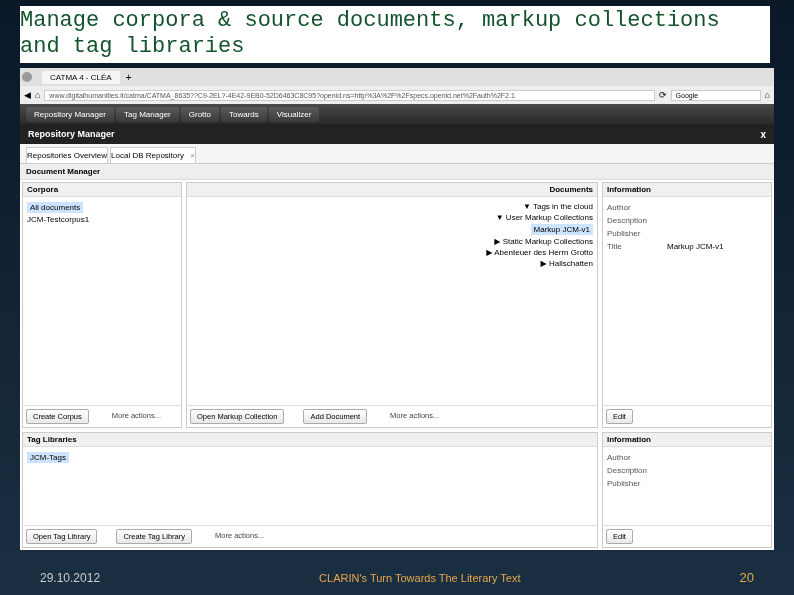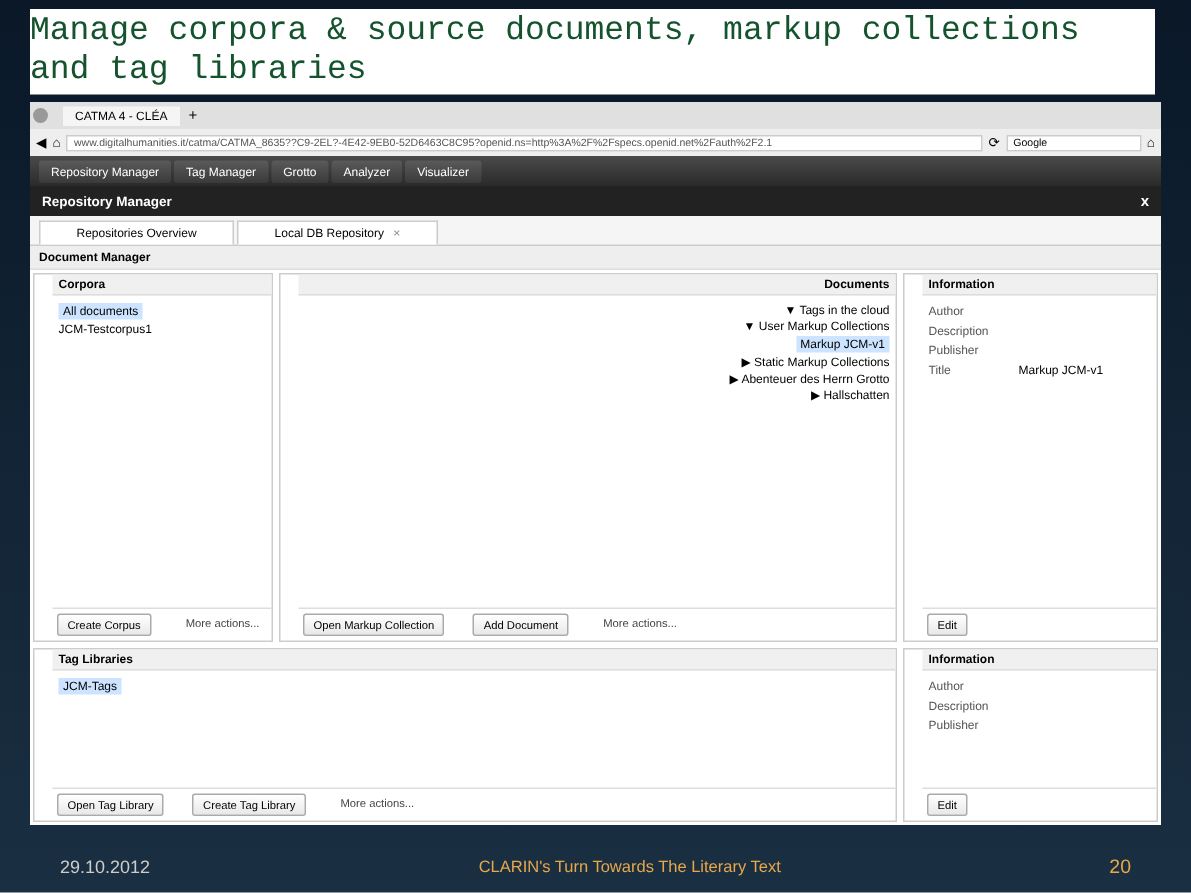--- a/index.html
+++ b/index.html
@@ -43,28 +43,28 @@
   .panel-header {
     height:20px; background:#222; color:#fff; display:flex;
     align-items:center; justify-content:space-between; padding:0 8px;
     font-size:9px; font-weight:bold;
   }
   .close-x { cursor:pointer; font-size:10px; }
   .tabs-row {
     height:20px; background:#f5f5f5; border-bottom:1px solid #ccc;
     display:flex; align-items:flex-end; gap:2px; padding:0 6px;
   }
-  .tab { background:#fff; border:1px solid #ccc; border-bottom:none; padding:3px 24px; font-size:8px; cursor:pointer; }
+  .tab { background:#fff; border:1px solid #ccc; border-bottom:none; padding:3px 0; font-size:8px; cursor:pointer; }
   .tab-close { margin-left:4px; color:#888; }
   .section-label {
     background:#eee; padding:3px 6px; font-size:8px; font-weight:bold;
     border-bottom:1px solid #ddd;
   }
   .three-col { display:flex; flex:1; }
-  .col { border:1px solid #ccc; margin:2px; background:#fff; display:flex; flex-direction:column;padding-left:12px; }
+  .col { border:1px solid #ccc; margin:2px; background:#fff; display:flex; flex-direction:column; }
   .col-left { width:160px; }
   .col-mid { flex:1;text-align:right; }
   .col-right { width:170px; }
   .col-header { background:#f0f0f0; padding:2px 4px; font-size:8px; font-weight:bold; border-bottom:1px solid #ddd; }
   .col-body { flex:1; padding:4px; font-size:8px; overflow:hidden; }
   .col-footer { padding:3px; border-top:1px solid #ddd; display:flex; gap:19px; flex-wrap:wrap; }
   .btn {
     background:linear-gradient(#fff,#e8e8e8); border:1px solid #aaa;
     padding:2px 6px; font-size:7.5px; border-radius:2px; cursor:pointer;
     white-space:nowrap;
@@ -105,21 +105,21 @@
     <div class="url-input">www.digitalhumanities.it/catma/CATMA_8635??C9-2EL?-4E42-9EB0-52D6463C8C95?openid.ns=http%3A%2F%2Fspecs.openid.net%2Fauth%2F2.1</div>
     <span>⟳</span>
     <div class="search-box" placeholder="Google">Google</div>
     <span>⌂</span>
   </div>
 
   <div class="navbar">
     <div class="nav-btn">Repository Manager</div>
     <div class="nav-btn">Tag Manager</div>
     <div class="nav-btn">Grotto</div>
-    <div class="nav-btn">Analyzer</div>
+    <div class="nav-btn">Towards</div>
     <div class="nav-btn">Visualizer</div>
   </div>
 
   <div class="panel-header">
     <span>Repository Manager</span>
     <span class="close-x">x</span>
   </div>
 
   <div class="tabs-row">
     <div class="tab">Repositories Overview</div>

